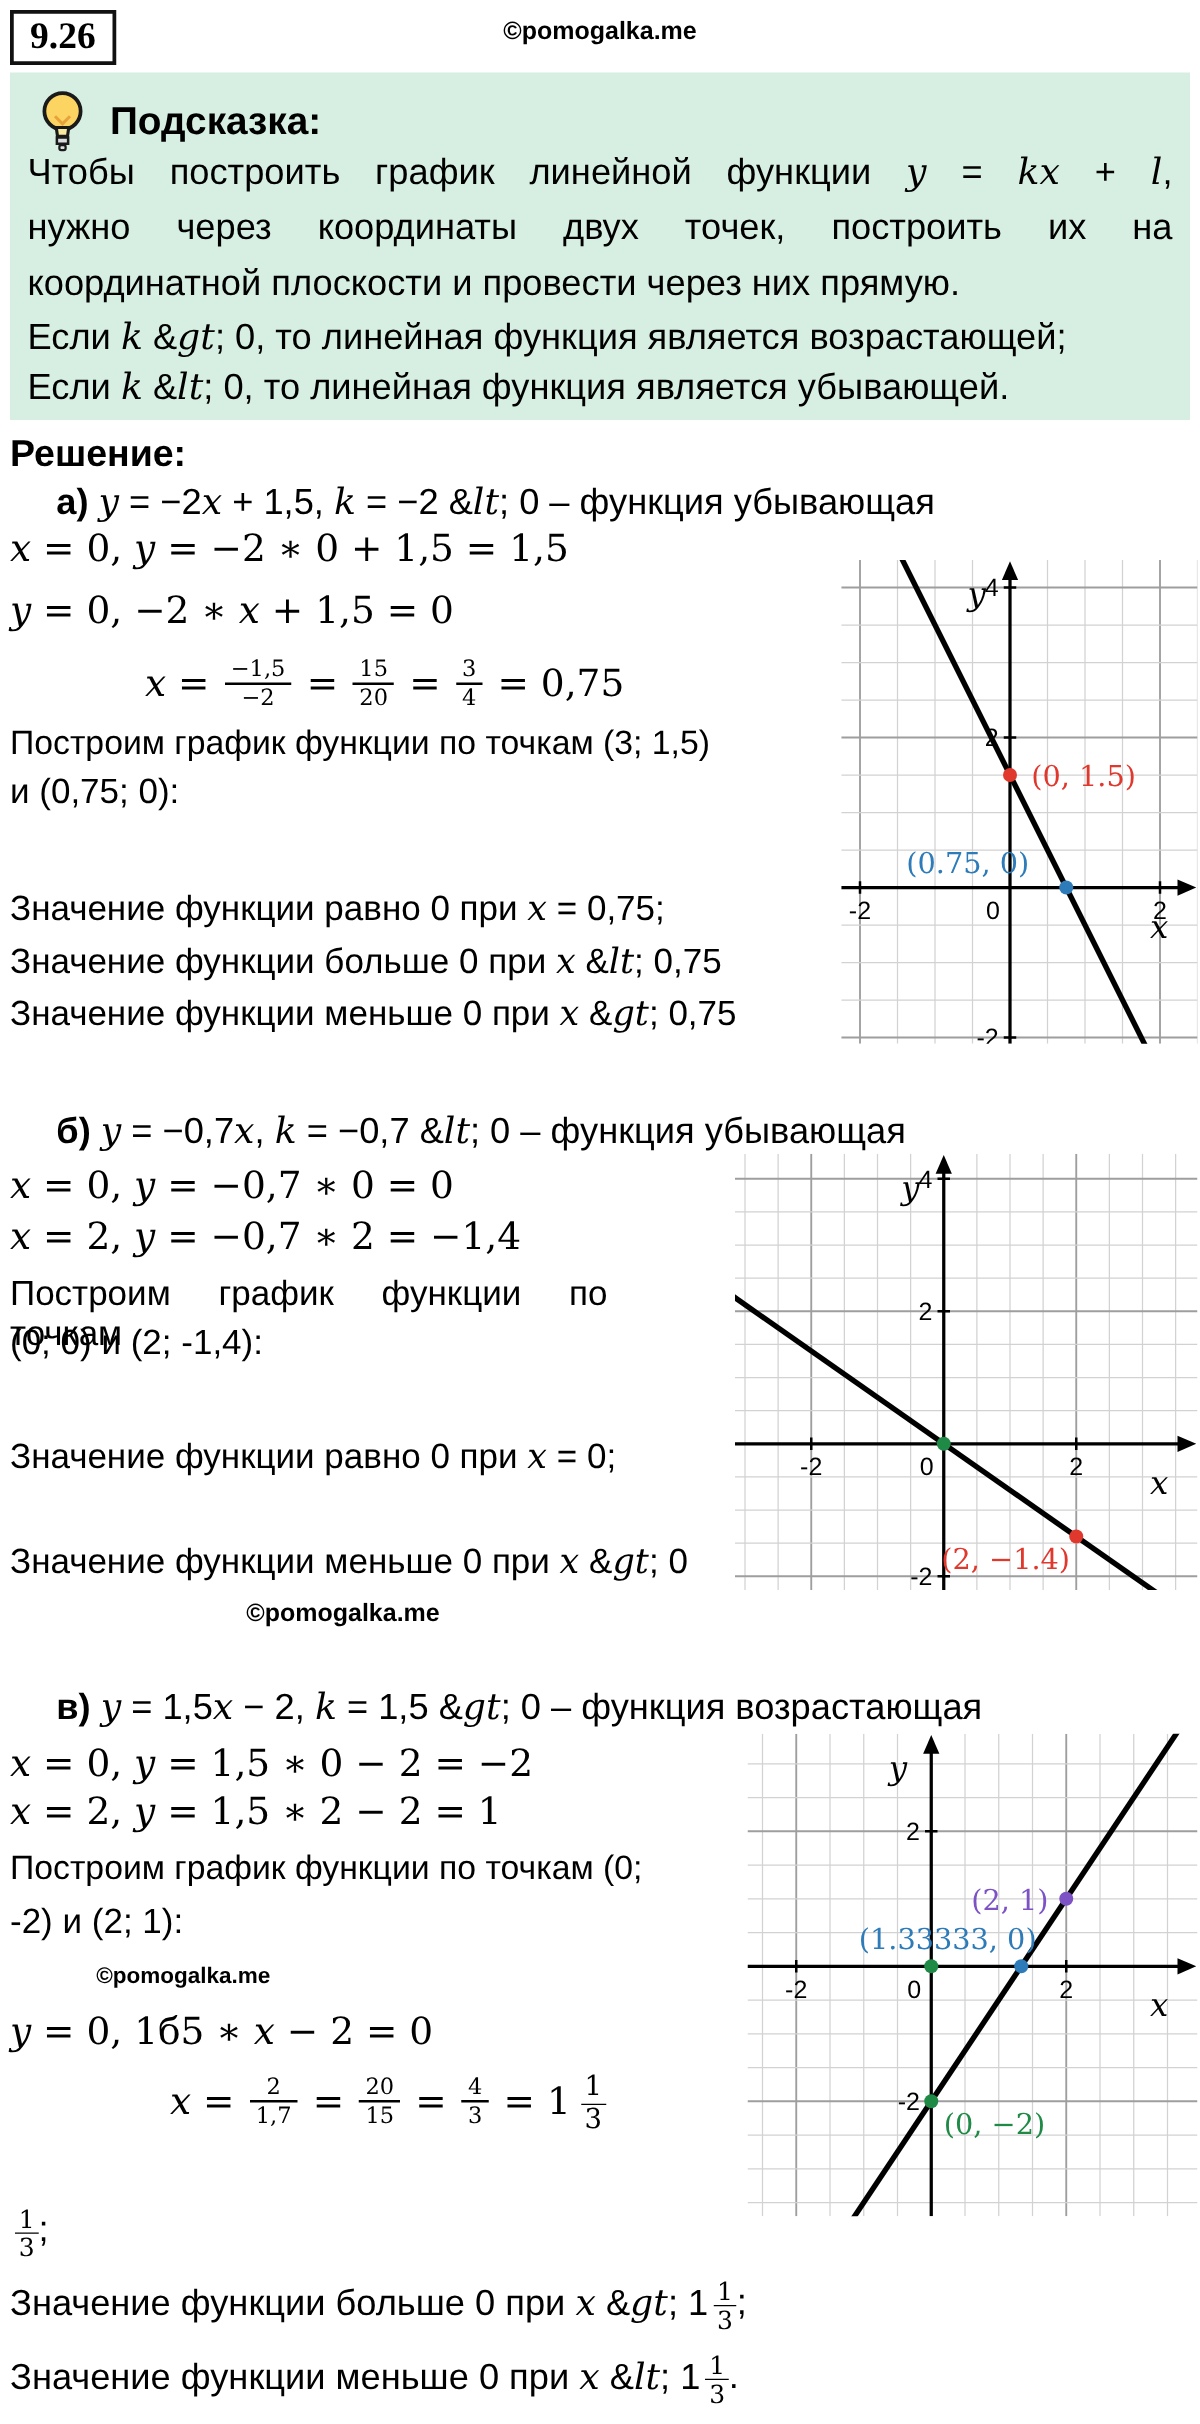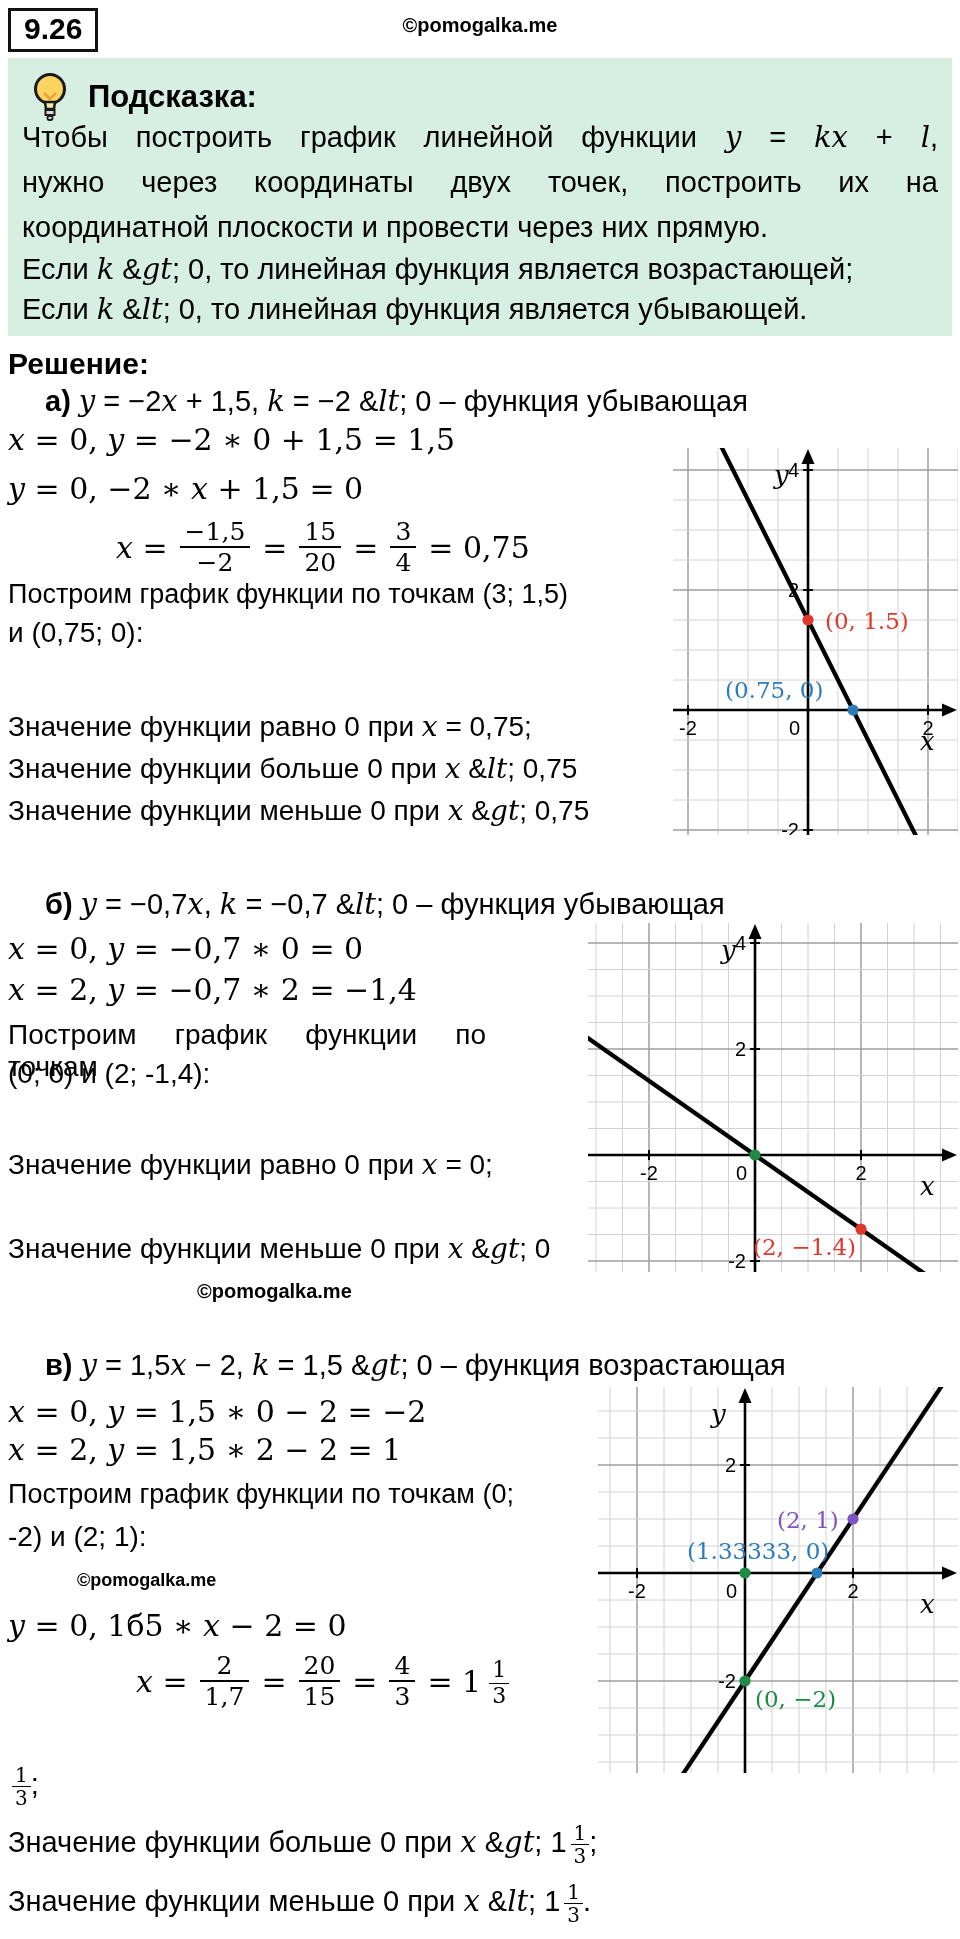--- a/index.html
+++ b/index.html
@@ -2,42 +2,42 @@
 <html><head>
 <meta charset="utf-8">
 <style>
   html,body{margin:0;padding:0;background:#fff}
   #page{position:relative;width:960px;height:1939px;background:#ffffff;
         font-family:"Liberation Sans",sans-serif;color:#000;overflow:hidden}
   .abs{position:absolute}
   .bold{font-weight:700}
   
   .numbox{left:8px;top:8px;border:3.5px solid #111;padding:1px 13px 3px 13px;
-          font-family:Liberation Sans, sans-serif;font-weight:700;font-size:30px;background:#fff}
+          font-family:Liberation Serif, serif;font-weight:700;font-size:30px;background:#fff}
   .wm-top{left:0;top:14px;width:960px;text-align:center;font-size:20px;font-weight:700}
   .wm{font-size:20px;font-weight:700}
   
   .hintbox{left:8px;top:58px;width:944px;height:278px;background:#d6efe2}
   .hint-title{left:88px;top:79px;font-size:31px;font-weight:700}
   .hint-line{left:22px;width:916px;font-size:29px;white-space:nowrap}
   .hint-just{white-space:normal;text-align:justify;text-align-last:justify}
   
   .mathl{font-family:"DejaVu Serif",serif;font-size:30px;white-space:nowrap}
   [data-math] i{font-family:"DejaVu Serif",serif;font-style:italic;font-weight:inherit}
   .head{font-size:29px;white-space:nowrap}
   .hlabel{font-weight:700}
   .hstmt{margin-left:8px}
   .txt{font-size:28px;white-space:nowrap}
   .txt27{font-size:27px;white-space:nowrap}
   .just{white-space:normal;text-align:justify;text-align-last:justify}
   
   .fracrow{display:flex;align-items:center;height:66px;font-family:"DejaVu Serif",serif}
   .flead,.feq,.fres{font-size:30px;margin:0 6px;white-space:nowrap}
   .bigfrac{display:inline-flex;flex-direction:column;text-align:center;
-           font-size:25px;line-height:1.18;margin:0 6px}
+           font-size:18px;line-height:1.18;margin:0 6px}
   .bigfrac .num{border-bottom:2.2px solid #000;padding:0 5px}
   .bigfrac .den{padding:0 5px}
   .sfrac{display:inline-flex;flex-direction:column;text-align:center;
          font-family:"DejaVu Serif",serif;font-size:20px;line-height:1.1;margin-left:4px;
          transform:translateY(2px)}
   .sfrac .num{border-bottom:1.8px solid #000;padding:0 3px}
   .sfrac .den{padding:0 3px}
   .valrow{display:flex;align-items:center;height:54px;font-size:29px;white-space:nowrap}
   .vtail{font-size:29px}
   

